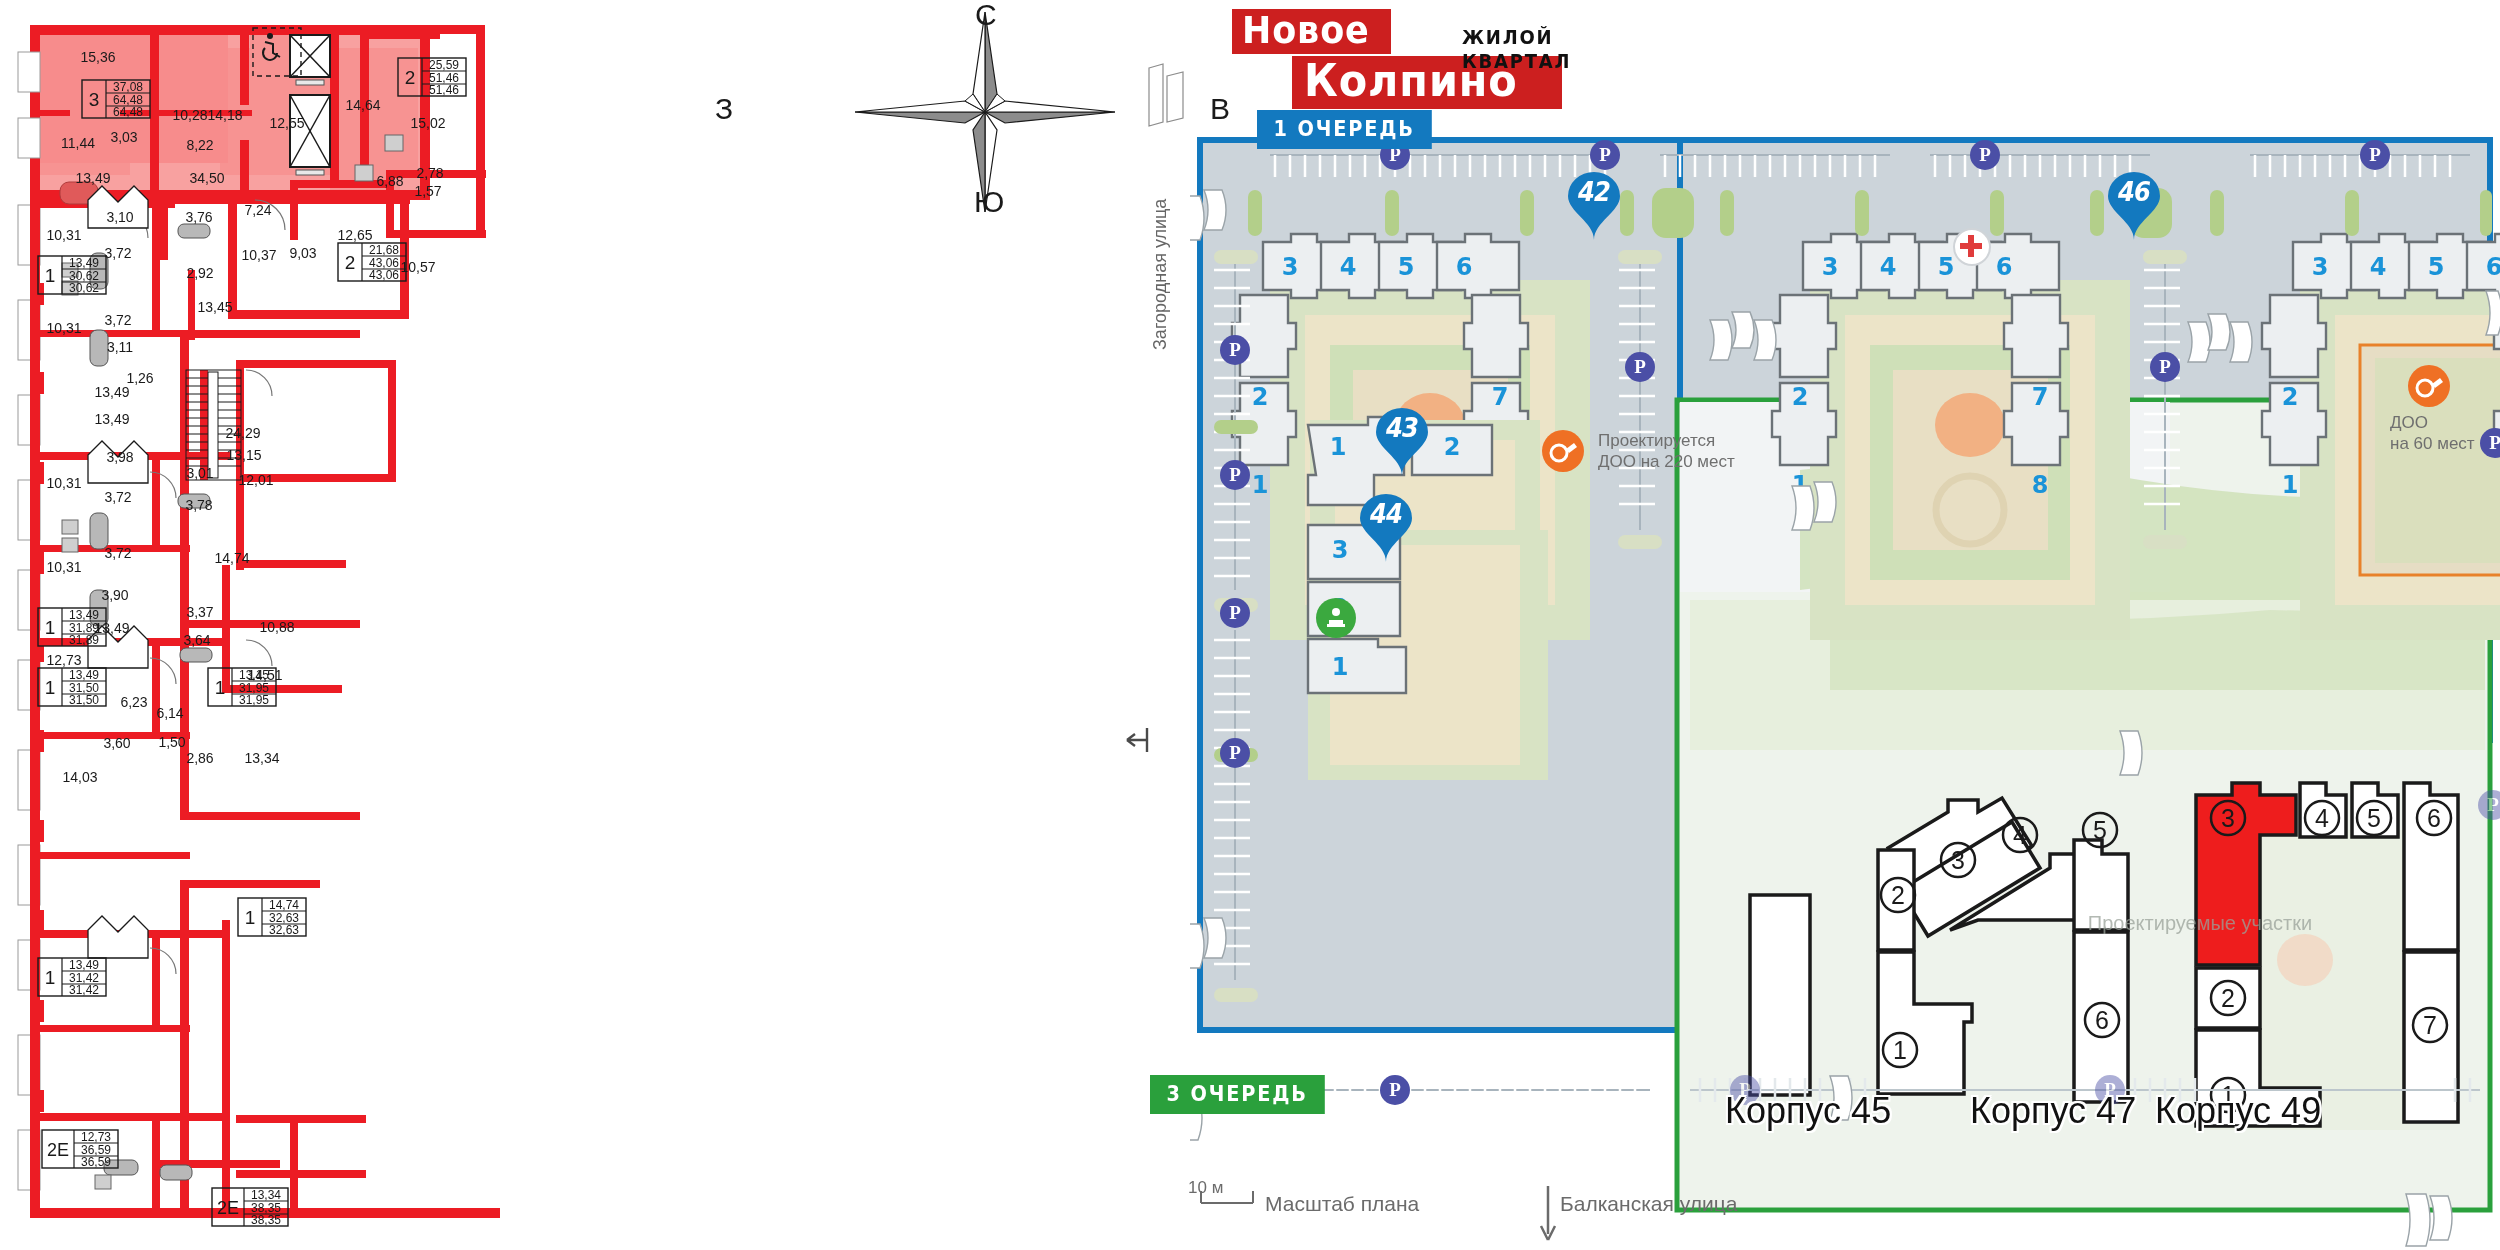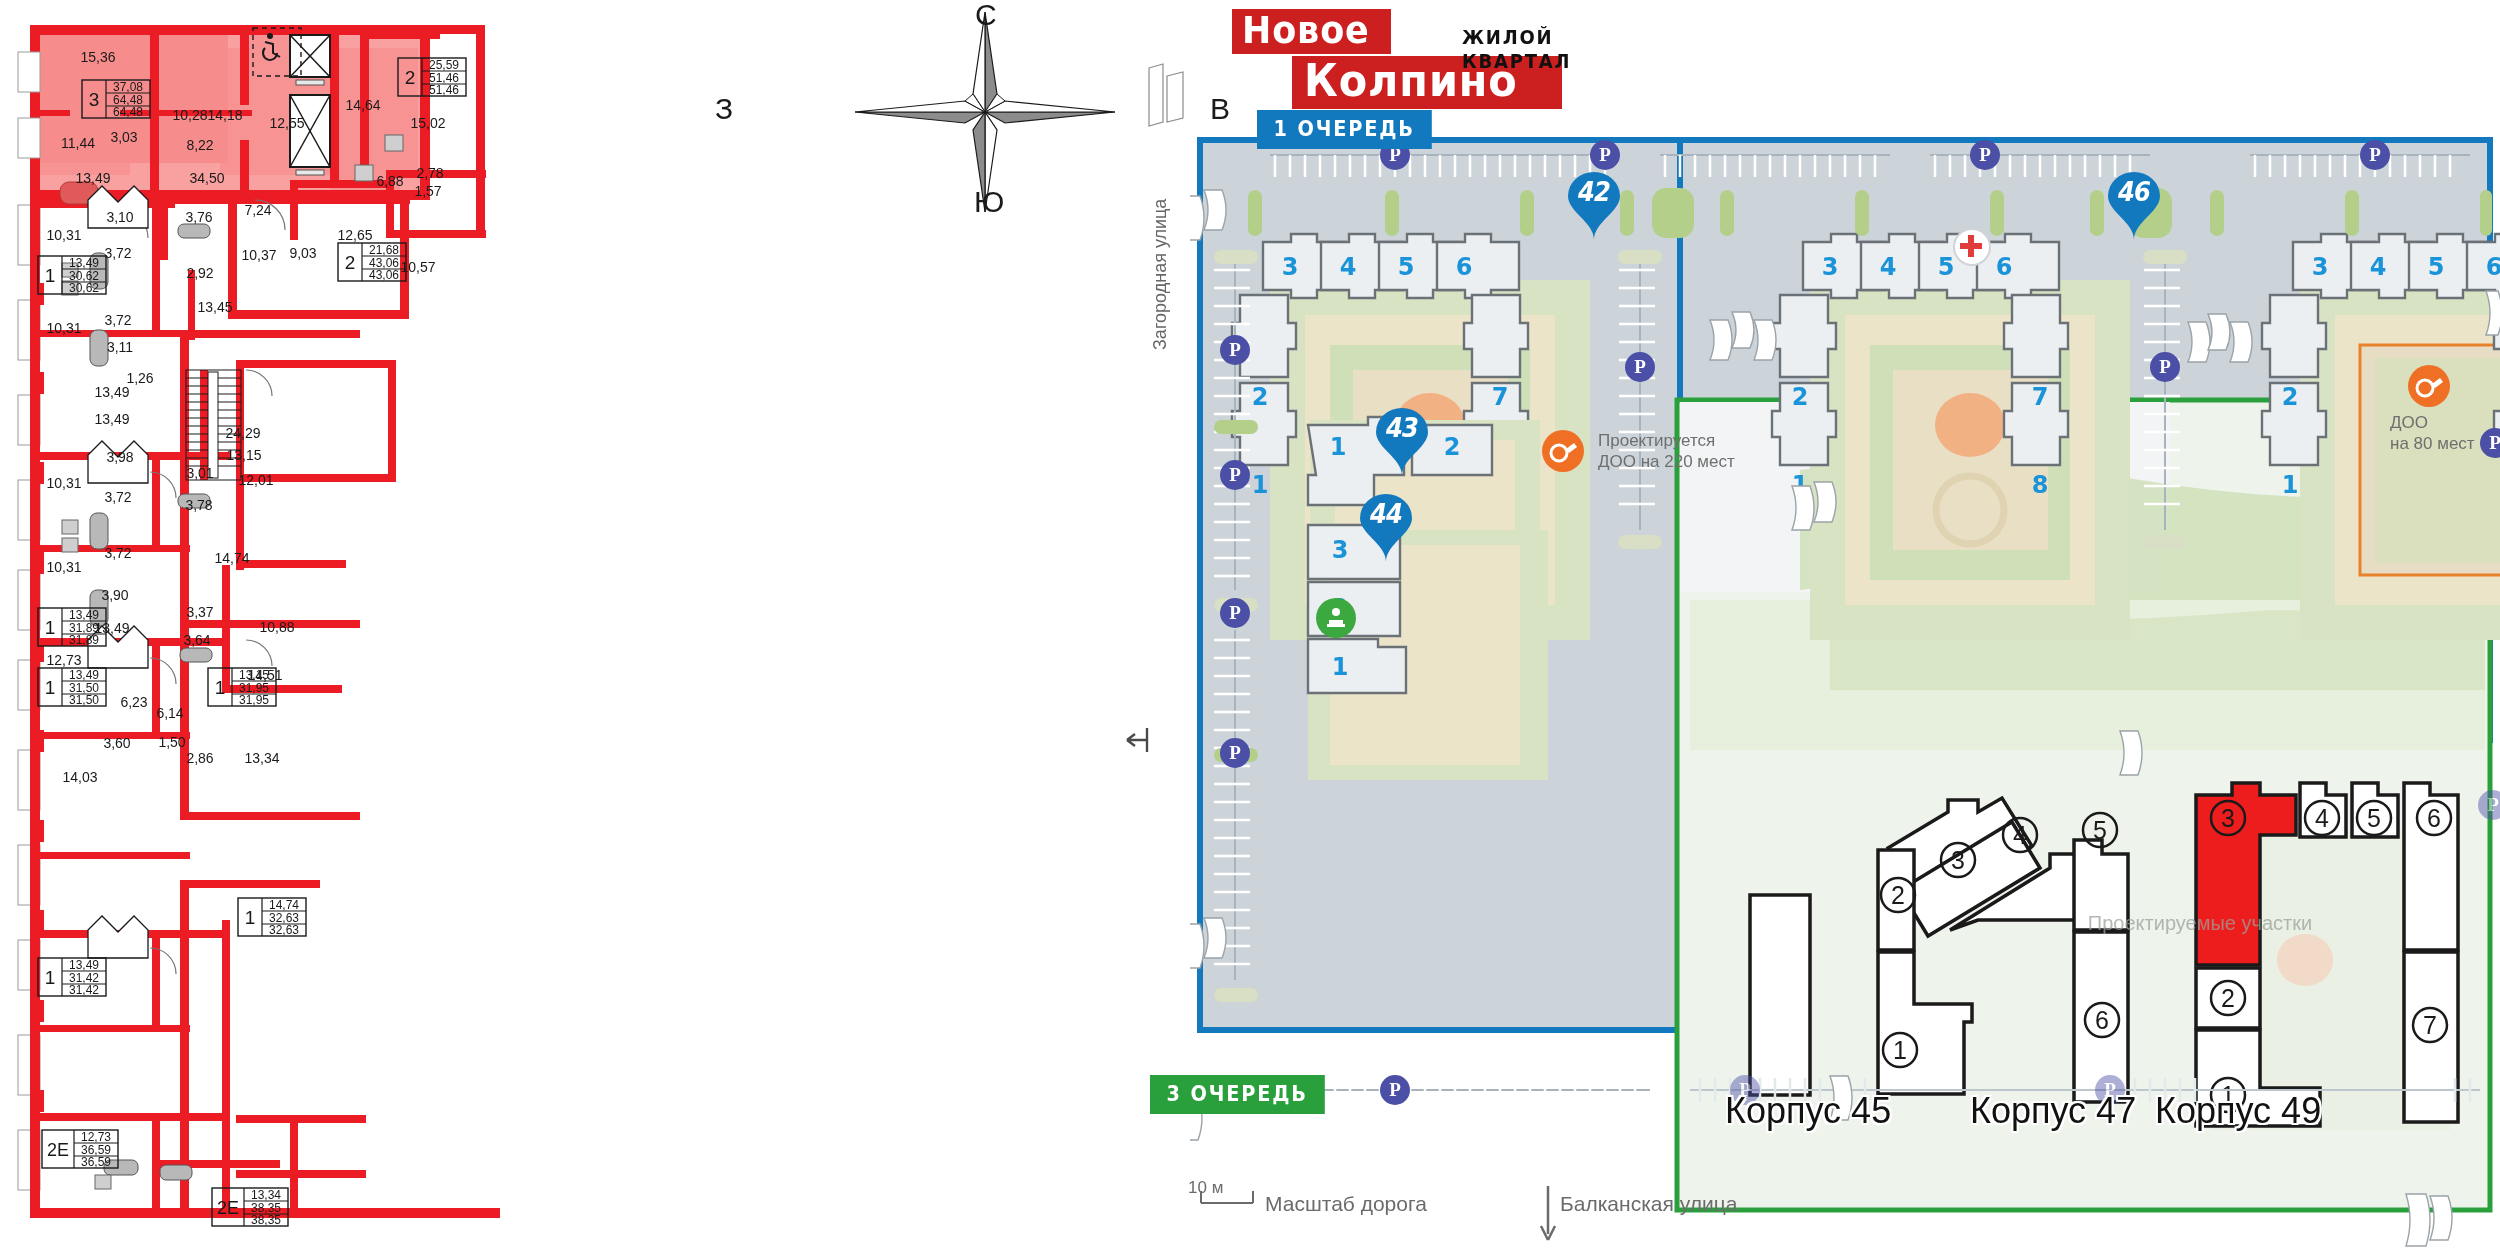--- a/index.html
+++ b/index.html
@@ -883,21 +883,21 @@
 
   
   <div class="doo-circ" style="left:1218px;top:235px">
     <svg width="42" height="42" viewBox="0 0 42 42">
       <circle cx="17" cy="23" r="8" fill="none" stroke="#fff" stroke-width="3"></circle>
       <path d="M24,19 l8,-6 l3,4 l-8,6 Z" fill="#fff"></path>
     </svg>
   </div>
   <div class="doo-txt" style="left:1200px;top:282px;width:95px;text-align:left">
     <div>ДОО</div>
-    <div>на 80 мест</div>
+    <div>на 60 мест</div>
   </div>
 
   
   <div class="doo-circ" style="left:352px;top:300px">
     <svg width="42" height="42" viewBox="0 0 42 42">
       <circle cx="17" cy="23" r="8" fill="none" stroke="#fff" stroke-width="3"></circle>
       <path d="M24,19 l8,-6 l3,4 l-8,6 Z" fill="#fff"></path>
     </svg>
   </div>
   <div class="doo-txt" style="left:408px;top:300px;width:220px">
@@ -916,21 +916,21 @@
 <div id="street-label">Загородная улица</div>
 <svg class="abs" style="left:1123px;top:720px" width="40" height="40">
   <path d="M4,20 L24,20 M4,20 L12,14 M4,20 L12,26" stroke="#4a4a4a" stroke-width="2.4" fill="none"></path>
   <path d="M24,8 L24,32" stroke="#4a4a4a" stroke-width="2.4"></path>
 </svg>
 
 <svg id="scalebar" width="70" height="30">
   <path d="M4,6 L4,18 M4,18 L56,18 M56,6 L56,18" stroke="#6b6b6b" stroke-width="2" fill="none"></path>
 </svg>
 <div id="scale-txt">10 м</div>
-<div id="scale-cap">Масштаб дорога</div>
+<div id="scale-cap">Масштаб плана</div>
 
 <svg id="balk-arrow" width="24" height="60">
   <path d="M12,2 L12,50 M12,56 L5,42 M12,56 L19,42" stroke="#6b6b6b" stroke-width="2.5" fill="none"></path>
 </svg>
 <div id="balk-cap">Балканская улица</div>
 
 <svg class="abs" style="left:2400px;top:1190px" width="80" height="60">
   <path d="M6,56 q8,-26 0,-52 l20,0 q8,26 0,52 Z" fill="#fff" stroke="#9aa3a8" stroke-width="1.4"></path>
   <path d="M30,50 q8,-22 0,-44 l18,0 q8,22 0,44 Z" fill="#fff" stroke="#9aa3a8" stroke-width="1.4"></path>
 </svg>

